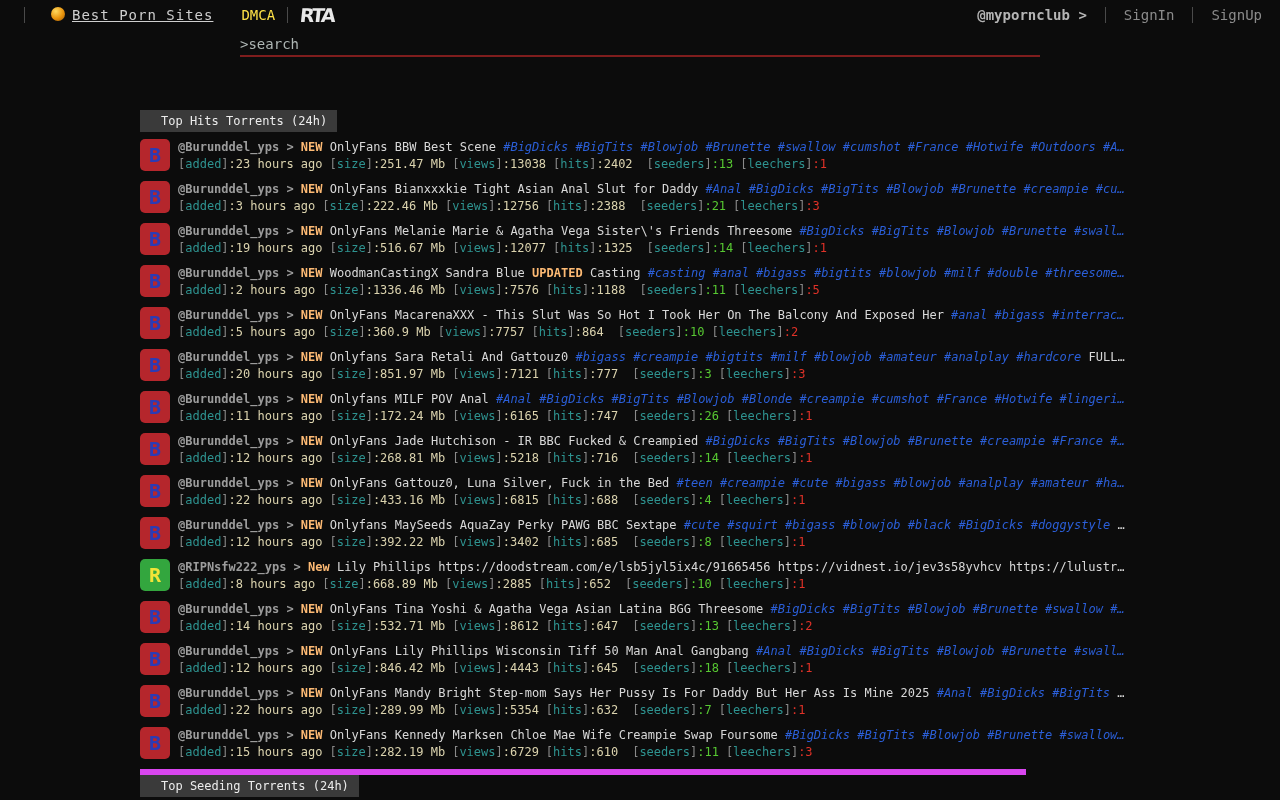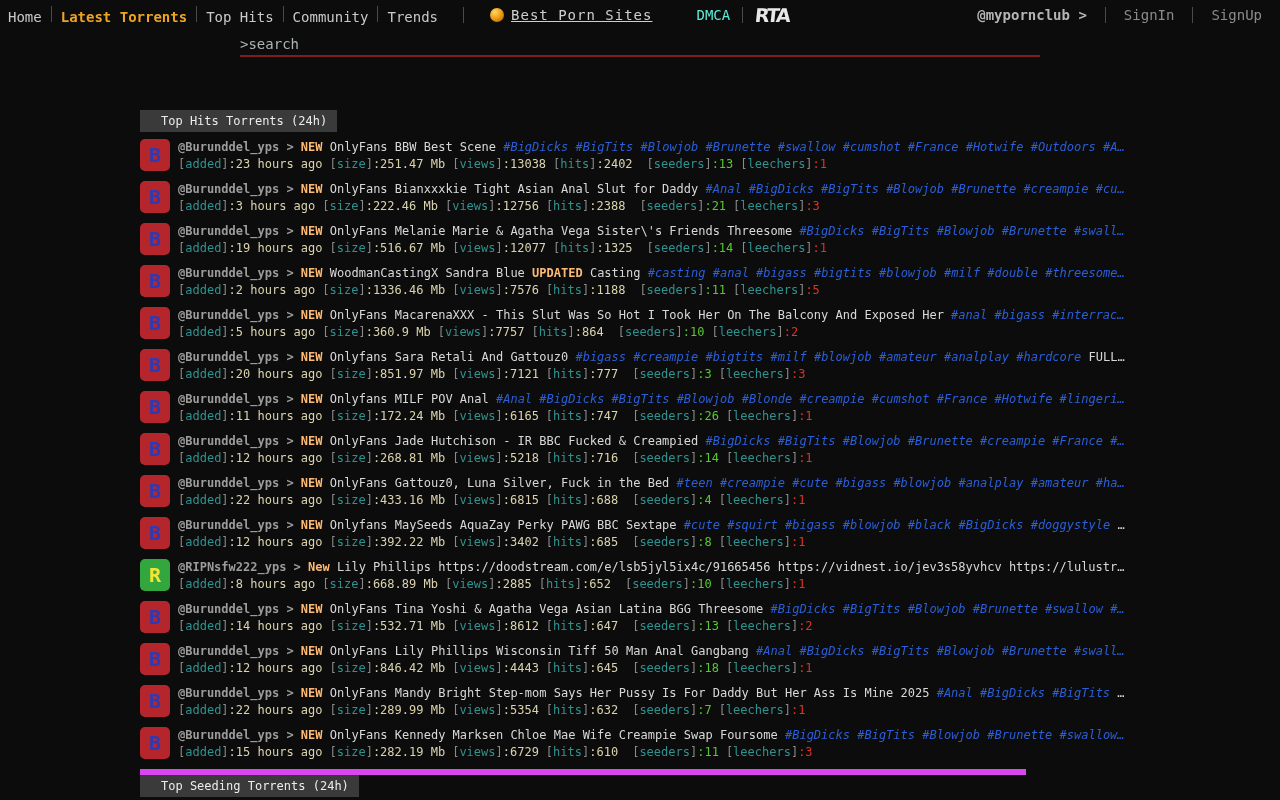--- a/index.html
+++ b/index.html
@@ -12,28 +12,28 @@
   
   .nav {
     display: flex; align-items: center;
     height: 30px; padding: 0 8px;
     font-size: 14px; white-space: nowrap;
   }
   .nav-item { color: #c9c9c9; padding: 0 9px; cursor: pointer; }
   .nav-item.first { padding-left: 0; }
   .nav-item.active { color: #eda522; font-weight: bold; }
   .sep { width: 1px; height: 16px; background: #4a4a4a; display: inline-block; }
-  .nav-badge { display: flex; align-items: center; margin-left: 26px; }
+  .nav-badge { display: flex; margin-left: 26px; }
   .badge-icon {
     width: 14px; height: 14px; border-radius: 50%;
     background: radial-gradient(circle at 35% 30%, #ffd95e 0%, #e8930c 55%, #9a5505 100%);
     margin-right: 7px;
   }
   .badge-link { color: #cfcfcf; text-decoration: underline; letter-spacing: 1px; cursor: pointer; }
-  .dmca { color: #5eead4; margin-left: 44px; margin-right: 12px; cursor: pointer; text-align: right; }
+  .dmca { color: #fde047; margin-left: 28px; margin-right: 12px; cursor: pointer; text-align: right; }
   .rta {
     color: #e8e8e8; font-weight: bold; font-size: 19px; letter-spacing: -2px;
     margin-left: 12px; transform: skewX(-6deg); display: inline-block;
     font-family: "DejaVu Sans", sans-serif; cursor: pointer;
   }
   .nav-right { margin-left: auto; display: flex; align-items: center; gap: 8px; }
   .account { color: #b5b5b5; font-weight: bold; padding-right: 10px; cursor: pointer; }
   .auth { color: #8b8b8b; padding: 0 10px; cursor: pointer; }
   
   .searchwrap { width: 800px; margin: 2px 0 0 240px; }
@@ -74,21 +74,20 @@
   .val { color: #dbd3ae; }
   .val.green { color: #57c832; }
   .val.red { color: #e03228; }
   .mseg { margin-right: 7px; }
   .mseg.gap { margin-left: 7px; }
 </style>
 </head>
 <body>
 
 <div class="nav">
-  <div class="nav-left" id="nav-menu"><span class="nav-item first">Home</span><span class="sep"></span><span class="nav-item active">Latest Torrents</span><span class="sep"></span><span class="nav-item">Top Hits</span><span class="sep"></span><span class="nav-item">Community</span><span class="sep"></span><span class="nav-item">Trends</span></div>
   <span class="sep" style="margin-left:16px"></span>
   <div class="nav-badge">
     <span class="badge-icon"></span>
     <span class="badge-link">Best Porn Sites</span>
   </div>
   <span class="dmca">DMCA</span>
   <span class="sep"></span>
   <span class="rta">RTA</span>
   <div class="nav-right">
     <span class="account"><span>@mypornclub</span>&nbsp;<span>&gt;</span></span>

